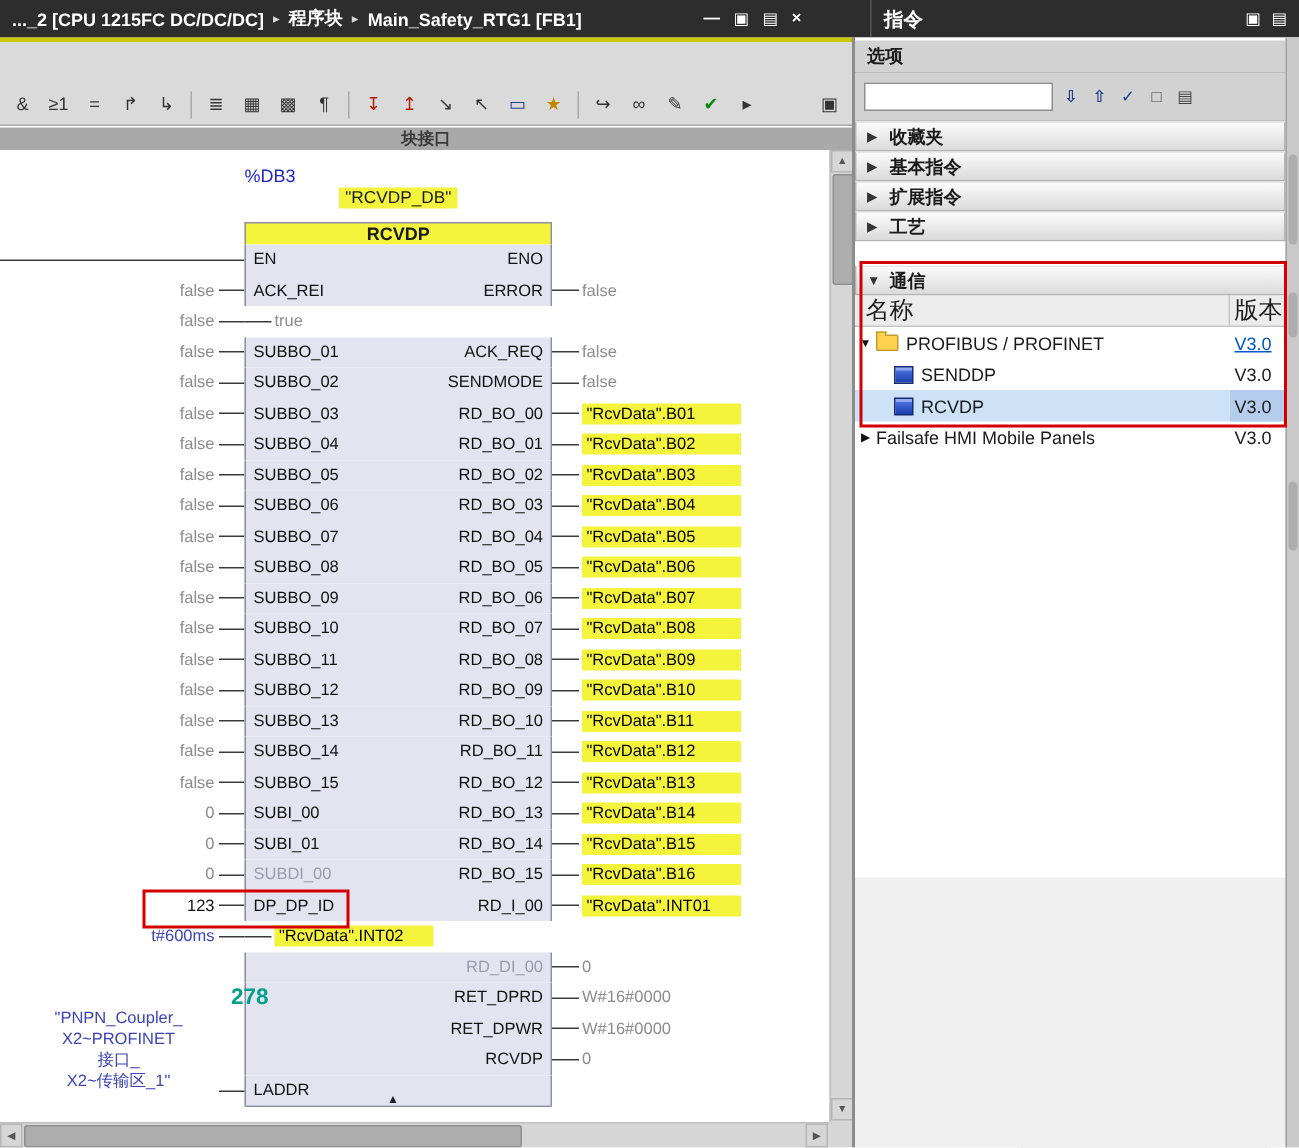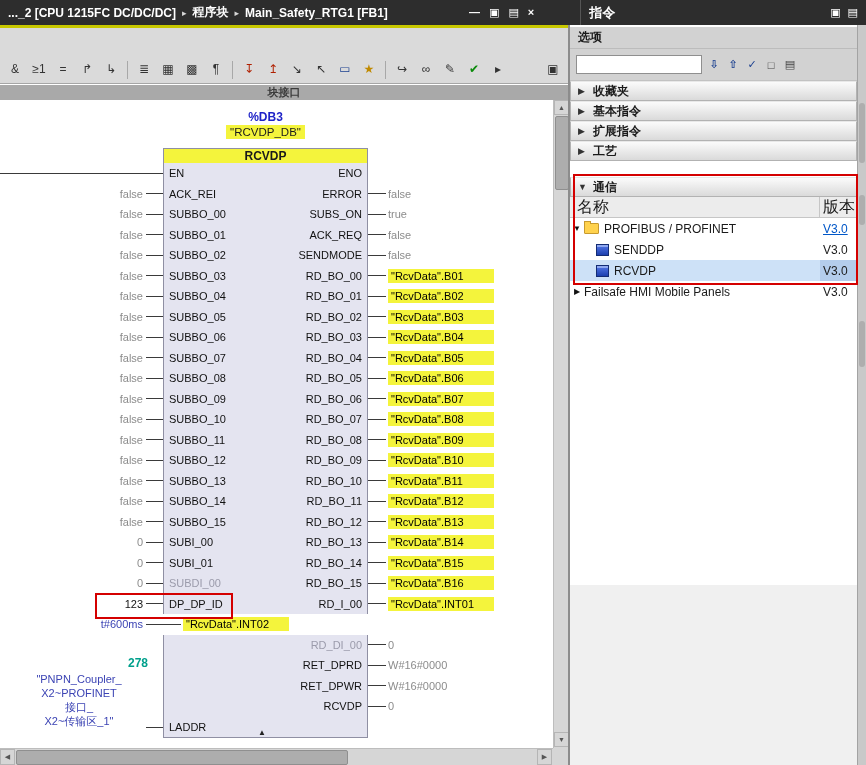--- a/index.html
+++ b/index.html
@@ -23,22 +23,22 @@
            border-bottom:1px solid #a6a6a6;box-sizing:border-box;display:flex;align-items:flex-end;
            padding:0 4px 4px 4px;gap:2px;}
   .tbico{width:22px;height:20px;display:flex;align-items:center;justify-content:center;
          font-size:12px;color:#333;border-radius:2px;}
   .tbsep{width:1px;height:18px;background:#a8a8a8;margin:0 3px;}
   .ifacebar{position:absolute;left:0;top:84px;width:568px;height:16px;background:#a9a9a9;
             border-top:1px solid #fff;box-sizing:border-box;color:#3b3b3b;font-size:11px;
             font-weight:bold;display:flex;align-items:center;justify-content:center;}
   .canvas{position:absolute;left:0;top:100px;width:553px;height:648px;background:#fff;overflow:hidden;}
   .rail{position:absolute;left:0;top:73px;width:163px;height:1px;background:#3a3a3a;}
-  .dbaddr{position:absolute;left:163px;top:10px;width:205px;text-align:center;
-          color:var(--dbblue);font-weight:bold;font-size:12px;}
+  .dbaddr{position:absolute;left:163px;top:10px;width:205px;text-align:left;
+          color:var(--dbblue);font-weight:normal;font-size:12px;}
   .dbname{position:absolute;left:163px;top:26px;width:205px;text-align:center;font-size:11.5px;}
   .dbname span{background:var(--yel);padding:1px 4px;}
   .blocktitle{position:absolute;left:163px;top:48px;width:205px;height:15px;background:var(--yel);
               border:1px solid #8f8fa3;border-bottom:none;box-sizing:border-box;text-align:center;
               font-size:12px;font-weight:bold;line-height:14px;}
   .fbdrows{position:absolute;left:0;top:63px;width:553px;}
   .fbd-row{display:flex;height:20.5px;align-items:center;}
   .cell-lv{width:163px;display:flex;align-items:center;justify-content:flex-end;box-sizing:border-box;}
   .cell-mid{width:205px;height:100%;background:#e4e4f0;border-left:1px solid #8f8fa3;
             border-right:1px solid #8f8fa3;box-sizing:border-box;display:flex;align-items:center;
@@ -48,21 +48,21 @@
   .graypin{color:#9b9bab;}
   .opval{font-size:11px;white-space:nowrap;}
   .gray{color:var(--vgray);} .dark{color:#111;} .blue{color:var(--opblue);}
   .wire{width:17px;height:1px;background:#3a3a3a;margin-left:3px;}
   .rwire{width:18px;height:1px;background:#3a3a3a;margin-right:2px;flex:none;}
   .ytag{background:var(--yel);color:#000;font-size:11px;line-height:14px;padding:0 3px;
         min-width:100px;white-space:nowrap;}
   .blockbottom{position:absolute;left:163px;top:637px;width:205px;height:1px;background:#8f8fa3;}
   .blocktri{position:absolute;left:258px;top:628px;font-size:8px;color:#222;}
   .laddrval{position:absolute;left:0;top:556px;width:148px;text-align:right;
-            color:var(--teal);font-weight:bold;font-size:12px;}
+            color:var(--teal);font-weight:bold;font-size:15px;padding-left:31px;}
   .laddrop{position:absolute;left:8px;top:572px;width:142px;text-align:center;color:var(--opblue);
            font-size:11px;line-height:14px;}
   .laddrwire{position:absolute;left:146px;top:627px;width:17px;height:1px;background:#3a3a3a;}
   .redbox-canvas{position:absolute;left:95px;top:493px;width:134px;height:22px;
                  border:2px solid var(--red);pointer-events:none;z-index:6;}
   
   .vscroll{position:absolute;left:553px;top:100px;width:15px;height:648px;background:#d6d6d6;
            border-left:1px solid #bdbdbd;box-sizing:border-box;}
   .sbtn{position:absolute;left:0;width:15px;height:15px;background:#d6d6d6;border:1px solid #b5b5b5;
         box-sizing:border-box;font-size:7px;color:#555;display:flex;align-items:center;justify-content:center;}
@@ -197,24 +197,20 @@
         <div class="cell-rv">
           <span class="rwire"></span>
           <span class="opval gray">false</span>
         </div>
       </div>
       <div class="fbd-row">
         <div class="cell-lv">
           <span class="opval gray">false</span>
           <span class="wire"></span>
         </div>
-        <div class="cell-mid">
-          <span class="pin">SUBBO_00</span>
-          <span class="pin">SUBS_ON</span>
-        </div>
         <div class="cell-rv">
           <span class="rwire"></span>
           <span class="opval gray">true</span>
         </div>
       </div>
       <div class="fbd-row">
         <div class="cell-lv">
           <span class="opval gray">false</span>
           <span class="wire"></span>
         </div>

